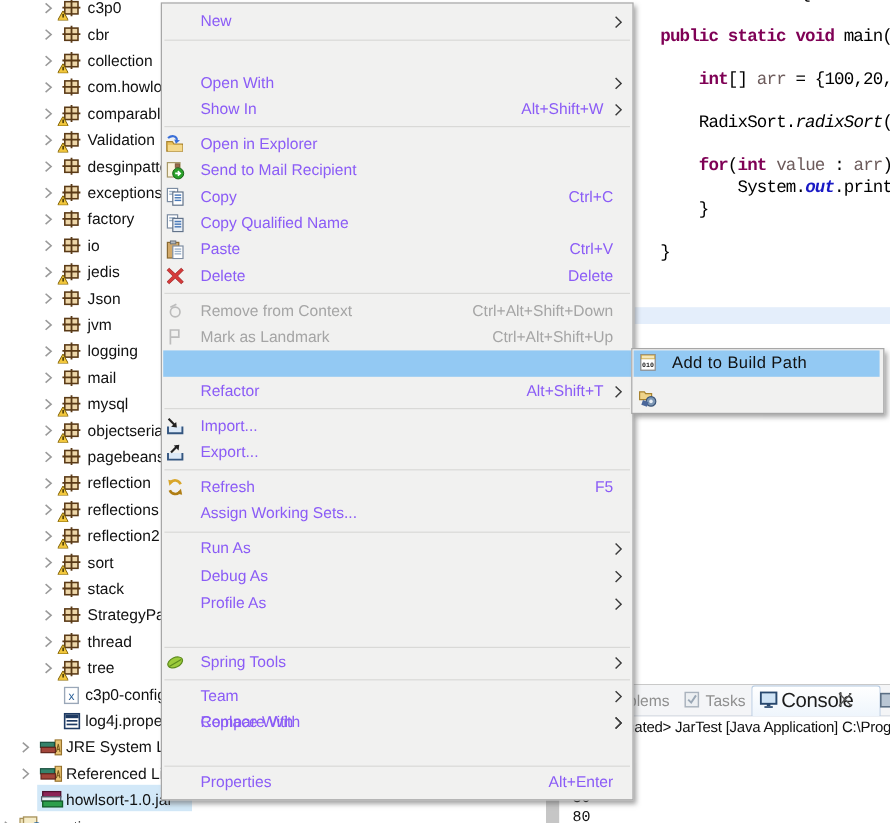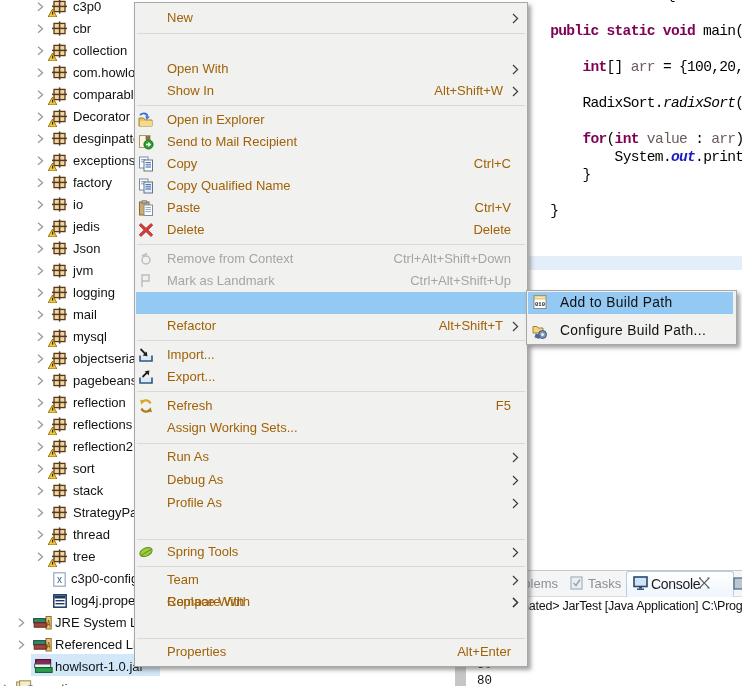--- a/index.html
+++ b/index.html
@@ -5,21 +5,21 @@
 body{width:742px;height:686px;position:relative;overflow:hidden;background:#fff;
   font-family:"Liberation Sans",sans-serif;}
 .abs{position:absolute;}
 
 .trow{position:absolute;left:0;height:22px;width:460px;}
 .tlbl{position:absolute;top:0;height:22px;line-height:22px;font-size:13px;color:#111;white-space:nowrap;}
 .chev{position:absolute;top:6.5px;}
 
 #menu{position:absolute;left:134px;top:2px;width:392px;height:663px;background:#f1f1f0;
  border:1px solid #a7a7a7;box-shadow:3px 3px 4px rgba(90,90,90,.55);z-index:10;}
-.mi{position:absolute;left:0;width:392px;height:22px;line-height:22px;font-size:13px;color:#a16207;white-space:nowrap;}
+.mi{position:absolute;left:0;width:392px;height:22px;line-height:22px;font-size:13px;color:#8b5cf6;white-space:nowrap;}
 .mi .lbl{position:absolute;left:32px;top:0;}
 .mi .sc{position:absolute;right:16px;top:0;}
 .mi .scA{position:absolute;right:24px;top:0;}
 .mi.dis{color:#a5a5a5;}
 .sep{position:absolute;left:2px;width:388px;height:1px;background:#d9d9d7;}
 .marr{position:absolute;right:8px;top:5.5px;}
 .micon{position:absolute;left:3px;top:3px;width:16px;height:16px;}
 #bphl{position:absolute;left:1px;top:289px;width:390px;height:22px;background:#93c9f3;}
 
 #smenu{position:absolute;left:526px;top:290px;width:209px;height:53px;background:#f1f1f0;
@@ -110,21 +110,21 @@
     </svg>
     <svg class="abs" style="left:50px;top:2px" width="18" height="17" viewBox="0 0 18 17">
       <rect x="4" y="3.4" width="11" height="10.2" fill="#eed7a9" stroke="#5a3a17" stroke-width="1.3"></rect>
       <line x1="9.6" y1="1.4" x2="9.6" y2="15.6" stroke="#5a3a17" stroke-width="1.5"></line>
       <line x1="2" y1="8.4" x2="17" y2="8.4" stroke="#5a3a17" stroke-width="1.5"></line>
     </svg>
     <svg class="abs" style="left:48px;top:13px" width="9" height="8" viewBox="0 0 9 8">
       <polygon points="4.5,0 9,8 0,8" fill="#f2c73c" stroke="#7a5c00" stroke-width="0.8"></polygon>
       <rect x="4" y="2.6" width="1.2" height="3" fill="#3a2c00"></rect>
     </svg>
-    <span class="tlbl" style="left:73px">Decorator</span>
+    <span class="tlbl" style="left:73px">Validation</span>
   </div>
 <div class="trow" style="top:127.5px">
     <svg class="chev" style="left:36px" width="9" height="10" viewBox="0 0 9 10">
       <polyline points="2,0.8 6.6,4.8 2,8.8" fill="none" stroke="#9a9a9a" stroke-width="1.3"></polyline>
     </svg>
     <svg class="abs" style="left:50px;top:2px" width="18" height="17" viewBox="0 0 18 17">
       <rect x="4" y="3.4" width="11" height="10.2" fill="#eed7a9" stroke="#5a3a17" stroke-width="1.3"></rect>
       <line x1="9.6" y1="1.4" x2="9.6" y2="15.6" stroke="#5a3a17" stroke-width="1.5"></line>
       <line x1="2" y1="8.4" x2="17" y2="8.4" stroke="#5a3a17" stroke-width="1.5"></line>
     </svg>
@@ -460,21 +460,21 @@
 <svg class="abs" style="left:570px;top:576px" width="14" height="15" viewBox="0 0 14 15">
 <rect x="1" y="1" width="11" height="12" fill="#eceff2" stroke="#a9b2bd" stroke-width="1.2"></rect>
 <path d="M3.5 7 L6 9.5 L10 3.5" fill="none" stroke="#9aa7b5" stroke-width="1.6"></path>
   </svg>
 <div class="abs gtxt" style="left:588px;top:572px;height:24px;line-height:24px;font-size:13px;">Tasks</div>
 <svg class="abs" style="left:633px;top:576px" width="16" height="15" viewBox="0 0 16 15">
 <rect x="1" y="1" width="13" height="9.5" fill="#cfe3f5" stroke="#28486e" stroke-width="1.6"></rect>
 <rect x="6" y="10.5" width="3" height="2" fill="#28486e"></rect>
 <rect x="4" y="12.5" width="7" height="1.4" fill="#28486e"></rect>
   </svg>
-<div class="abs" style="left:651px;top:572px;height:24px;line-height:24px;font-size:14px;letter-spacing:-0.3px;color:#1c1c1c;">Console</div>
+<div class="abs" style="left:651px;top:572px;height:24px;line-height:24px;font-size:17px;letter-spacing:-0.3px;color:#1c1c1c;">Console</div>
 <svg class="abs" style="left:698px;top:577px" width="13" height="12" viewBox="0 0 13 12">
 <path d="M1.5 1.2 L11 10.8 M11 1.2 L1.5 10.8" stroke="#555" stroke-width="1.2" fill="none"></path>
     <path d="M1 1 L3 1 M9.5 1 L11.5 1 M1 11 L3 11 M9.5 11 L11.5 11" stroke="#555" stroke-width="1" fill="none"></path>
   </svg>
 <svg class="abs" style="left:733px;top:576px" width="12" height="15" viewBox="0 0 12 15">
 <rect x="1" y="2" width="11" height="11" fill="#b9c6d4" stroke="#5a6e84" stroke-width="1.3"></rect>
   </svg>
 <div class="abs" style="left:488px;top:599px;height:14px;line-height:14px;font-size:12.5px;letter-spacing:-0.2px;color:#111;white-space:pre;">&lt;terminated&gt; JarTest [Java Application] C:\Program Files\Java</div>
 <div class="abs" style="left:477px;top:658px;height:14px;line-height:14px;font-family:'Liberation Mono',monospace;font-size:12.5px;color:#111;">30</div>
 <div class="abs" style="left:477px;top:674px;height:14px;line-height:14px;font-family:'Liberation Mono',monospace;font-size:12.5px;color:#111;">80</div>
@@ -679,14 +679,13 @@
 <rect x="2.5" y="2" width="11" height="3" fill="#f5e6b8" stroke="#c8a84a" stroke-width="0.7"></rect>
 <text x="8" y="11.5" font-size="5.5" font-family="Liberation Mono" font-weight="bold" fill="#222" text-anchor="middle">010</text>
     </svg>
 <svg class="abs" style="left:5px;top:32px" width="17" height="17" viewBox="0 0 17 17">
 <polygon points="1,3.5 1,10 11,10 11,5 6,5 5,3.5" fill="#f0d48a" stroke="#a8832f" stroke-width="1"></polygon>
 <circle cx="10.5" cy="11.5" r="4" fill="#7d97b5" stroke="#3c567a" stroke-width="1"></circle>
 <circle cx="10.5" cy="11.5" r="1.5" fill="#e8eef5"></circle>
 <rect x="3" y="11" width="5" height="4" fill="#4a679a" transform="rotate(20 5 13)"></rect>
     </svg>
 <div class="smi" style="top:1px;height:22px;line-height:22px;">Add to Build Path</div>
-<div class="smi" style="top:29px;height:22px;line-height:22px;">Configure Build Path...</div>
 </div>
 
 </body></html>

